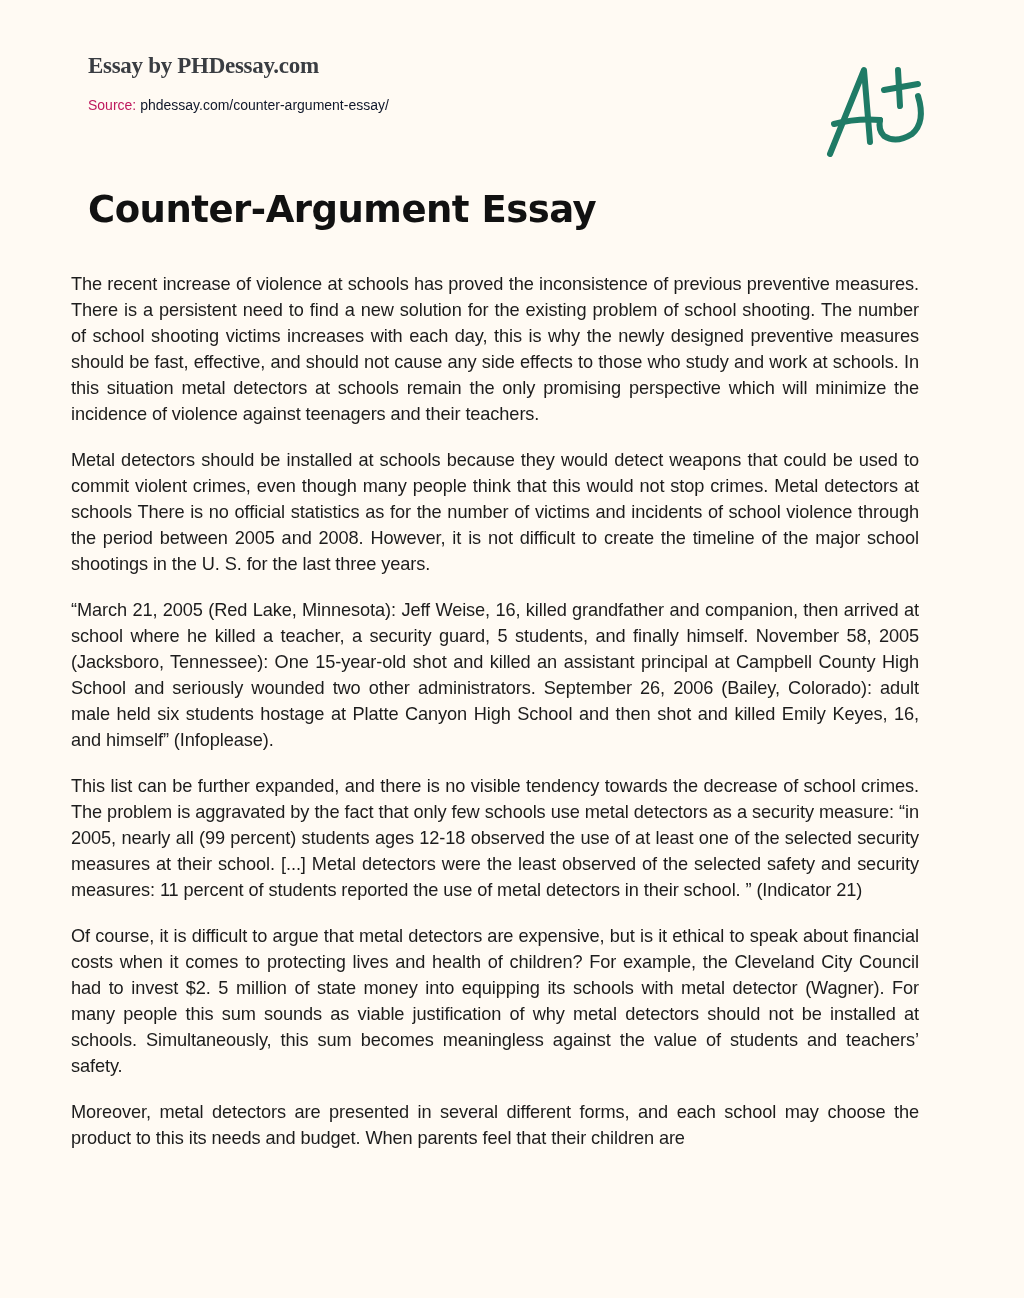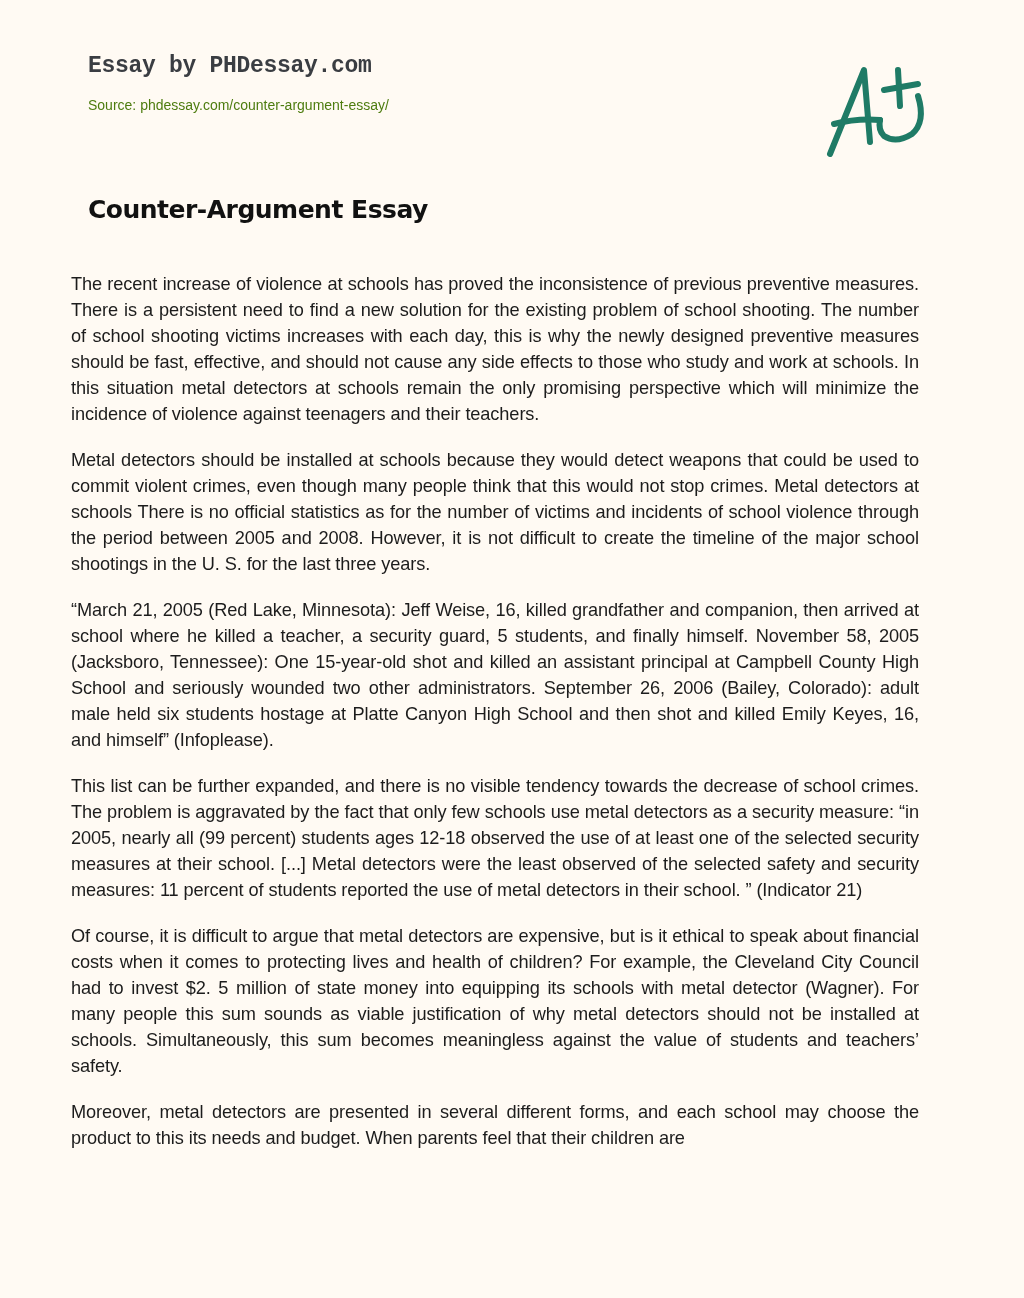--- a/index.html
+++ b/index.html
@@ -14,54 +14,54 @@
       position: relative;
       font-family: "Liberation Sans", sans-serif;
       color: #1a1a1a;
     }
     .header {
       position: absolute;
       left: 88px;
       top: 50px;
     }
     .site-title {
-      font-family: Liberation Mono, monospace;
+      font-family: Liberation Serif, serif;
       font-size: 23px;
       font-weight: bold;
       color: #3a3d42;
       letter-spacing: -0.3px;
       margin: 0;
       line-height: 32px;
     }
     .source-line {
       margin-top: 14px;
       font-size: 14px;
       line-height: 18px;
     }
     .source-label {
-      color: #4d7c0f;
+      color: #be185d;
     }
     .source-link {
-      color: #4d7c0f;
+      color: #0f172a;
       text-decoration: none;
     }
     .logo {
       position: absolute;
       left: 822px;
       top: 62px;
       width: 110px;
       height: 100px;
     }
     .doc-title {
       position: absolute;
       left: 88px;
       top: 190px;
       margin: 0;
       font-family: "DejaVu Sans", sans-serif;
-      font-size: 25px;
+      font-size: 37px;
       font-weight: bold;
       color: #111111;
       letter-spacing: -0.5px;
       line-height: 40px;
     }
     .body-text {
       position: absolute;
       left: 71px;
       top: 271px;
       width: 848px;

